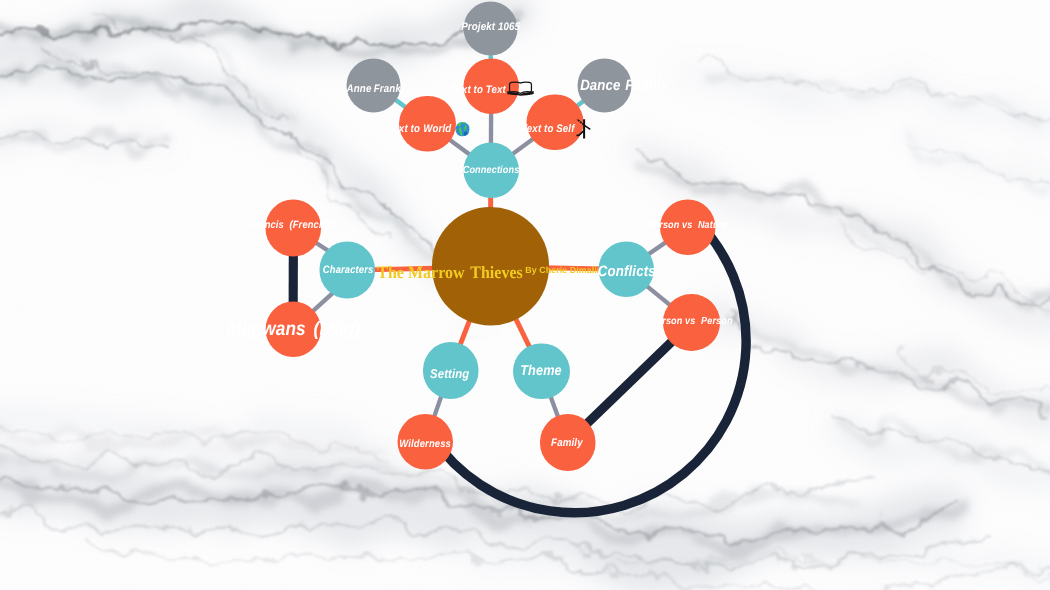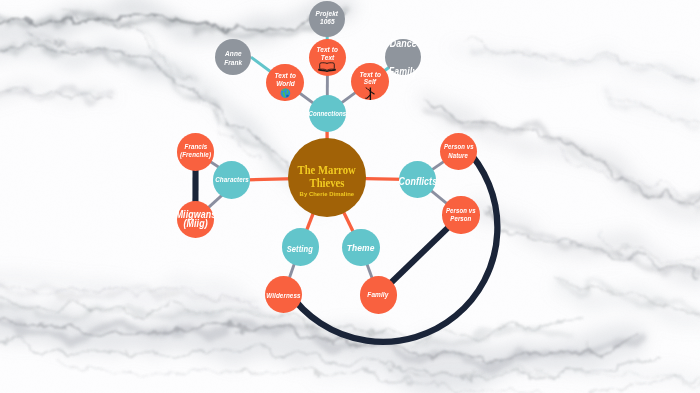--- a/index.html
+++ b/index.html
@@ -2,21 +2,21 @@
 <html><head>
 <meta charset="utf-8">
 <style>
   html,body{margin:0;padding:0;background:#ffffff;}
   body{width:700px;height:393px;overflow:hidden;
        font-family:"Liberation Sans","DejaVu Sans",sans-serif;
        -webkit-font-smoothing:antialiased;}
   #stage{position:relative;width:700px;height:393px;overflow:hidden;background:#fbfbfc;}
   svg.layer{position:absolute;left:0;top:0;width:700px;height:393px;}
   .node{position:absolute;border-radius:50%;display:flex;align-items:center;
-        justify-content:center;flex-direction:column;text-align:center;
+        justify-content:center;flex-direction:row;text-align:center;
         color:#ffffff;font-weight:700;font-style:italic;line-height:1.30;
         letter-spacing:0.1px;box-sizing:border-box;}
   .node .ln{display:block;white-space:nowrap;transform:scaleX(0.885);}
   .node{--dy:0px;}
   .node > *{position:relative;top:var(--dy);}
   .n-orange{background:#f9613f;}
   .n-teal{background:#62c5cb;}
   .n-gray{background:#8f959d;}
   .n-navy{background:#a16207;}
   #center{color:#f2cb21;font-style:normal;font-weight:700;padding-top:7px;}
@@ -181,36 +181,36 @@
               <path d="M5.1 4.1 L0.7 0.4" stroke-width="1.05" stroke-dasharray="1.35 0.5"></path>
               <path d="M5.4 4.4 L9.5 7.2" stroke-width="1.05"></path>
               <path d="M5.4 7.9 L1.9 11.3 L0.3 11.3" stroke-width="1.15" stroke-linejoin="miter"></path>
             </g>
           </svg></span>
       </div>
       <div class="node n-gray" style="left: 308.7px; top: 0.5px; width: 36.4px; height: 36.4px; font-size: 7.34px; line-height: 8.2px; --dy: -0.3px;">
         <span class="ln">Projekt</span>
         <span class="ln">1065</span>
       </div>
-      <div class="node n-gray" style="left: 215px; top: 39px; width: 36.2px; height: 36.2px; font-size: 7.34px; line-height: 8.2px; --dy: 1.6px;">
+      <div class="node n-gray" style="left: 231px; top: 39px; width: 36.2px; height: 36.2px; font-size: 7.34px; line-height: 8.2px; --dy: 1.6px;">
         <span class="ln">Anne</span>
         <span class="ln">Frank</span>
       </div>
       <div class="node n-gray" style="left: 384.8px; top: 38.5px; width: 36.4px; height: 36.4px; font-size: 10px; line-height: 8.2px; justify-content: space-between; --dy: 1.6px;">
         <span class="ln">Dance</span>
         <span class="ln">Family</span>
       </div>
       <div class="node n-teal" style="left: 213px; top: 161.4px; width: 37.4px; height: 37.4px; font-size: 7.12px; --dy: 0.8px;">
         <span class="ln">Characters</span>
       </div>
       <div class="node n-orange" style="left: 177px; top: 133.4px; width: 37.2px; height: 37.2px; font-size: 7.06px; line-height: 8.2px; --dy: -0.7px;">
         <span class="ln">Francis</span>
         <span class="ln">(Frenchie)</span>
       </div>
-      <div class="node n-orange" style="left: 176.5px; top: 200.5px; width: 37.8px; height: 37.8px; font-size: 10px; line-height: 8.4px; --dy: 0.2px;">
+      <div class="node n-orange" style="left: 176.5px; top: 200.5px; width: 37.8px; height: 37.8px; font-size: 13px; line-height: 8.4px; --dy: 0.2px;">
         <span class="ln">Miigwans</span>
         <span class="ln">(Miig)</span>
       </div>
       <div class="node n-teal" style="left: 399px; top: 161px; width: 37.2px; height: 37.2px; font-size: 10px; --dy: 1.5px;">
         <span class="ln">Conflicts</span>
       </div>
       <div class="node n-orange" style="left: 439.7px; top: 133px; width: 37.2px; height: 37.2px; font-size: 6.84px; line-height: 8.4px;">
         <span class="ln">Person vs</span>
         <span class="ln">Nature</span>
       </div>

